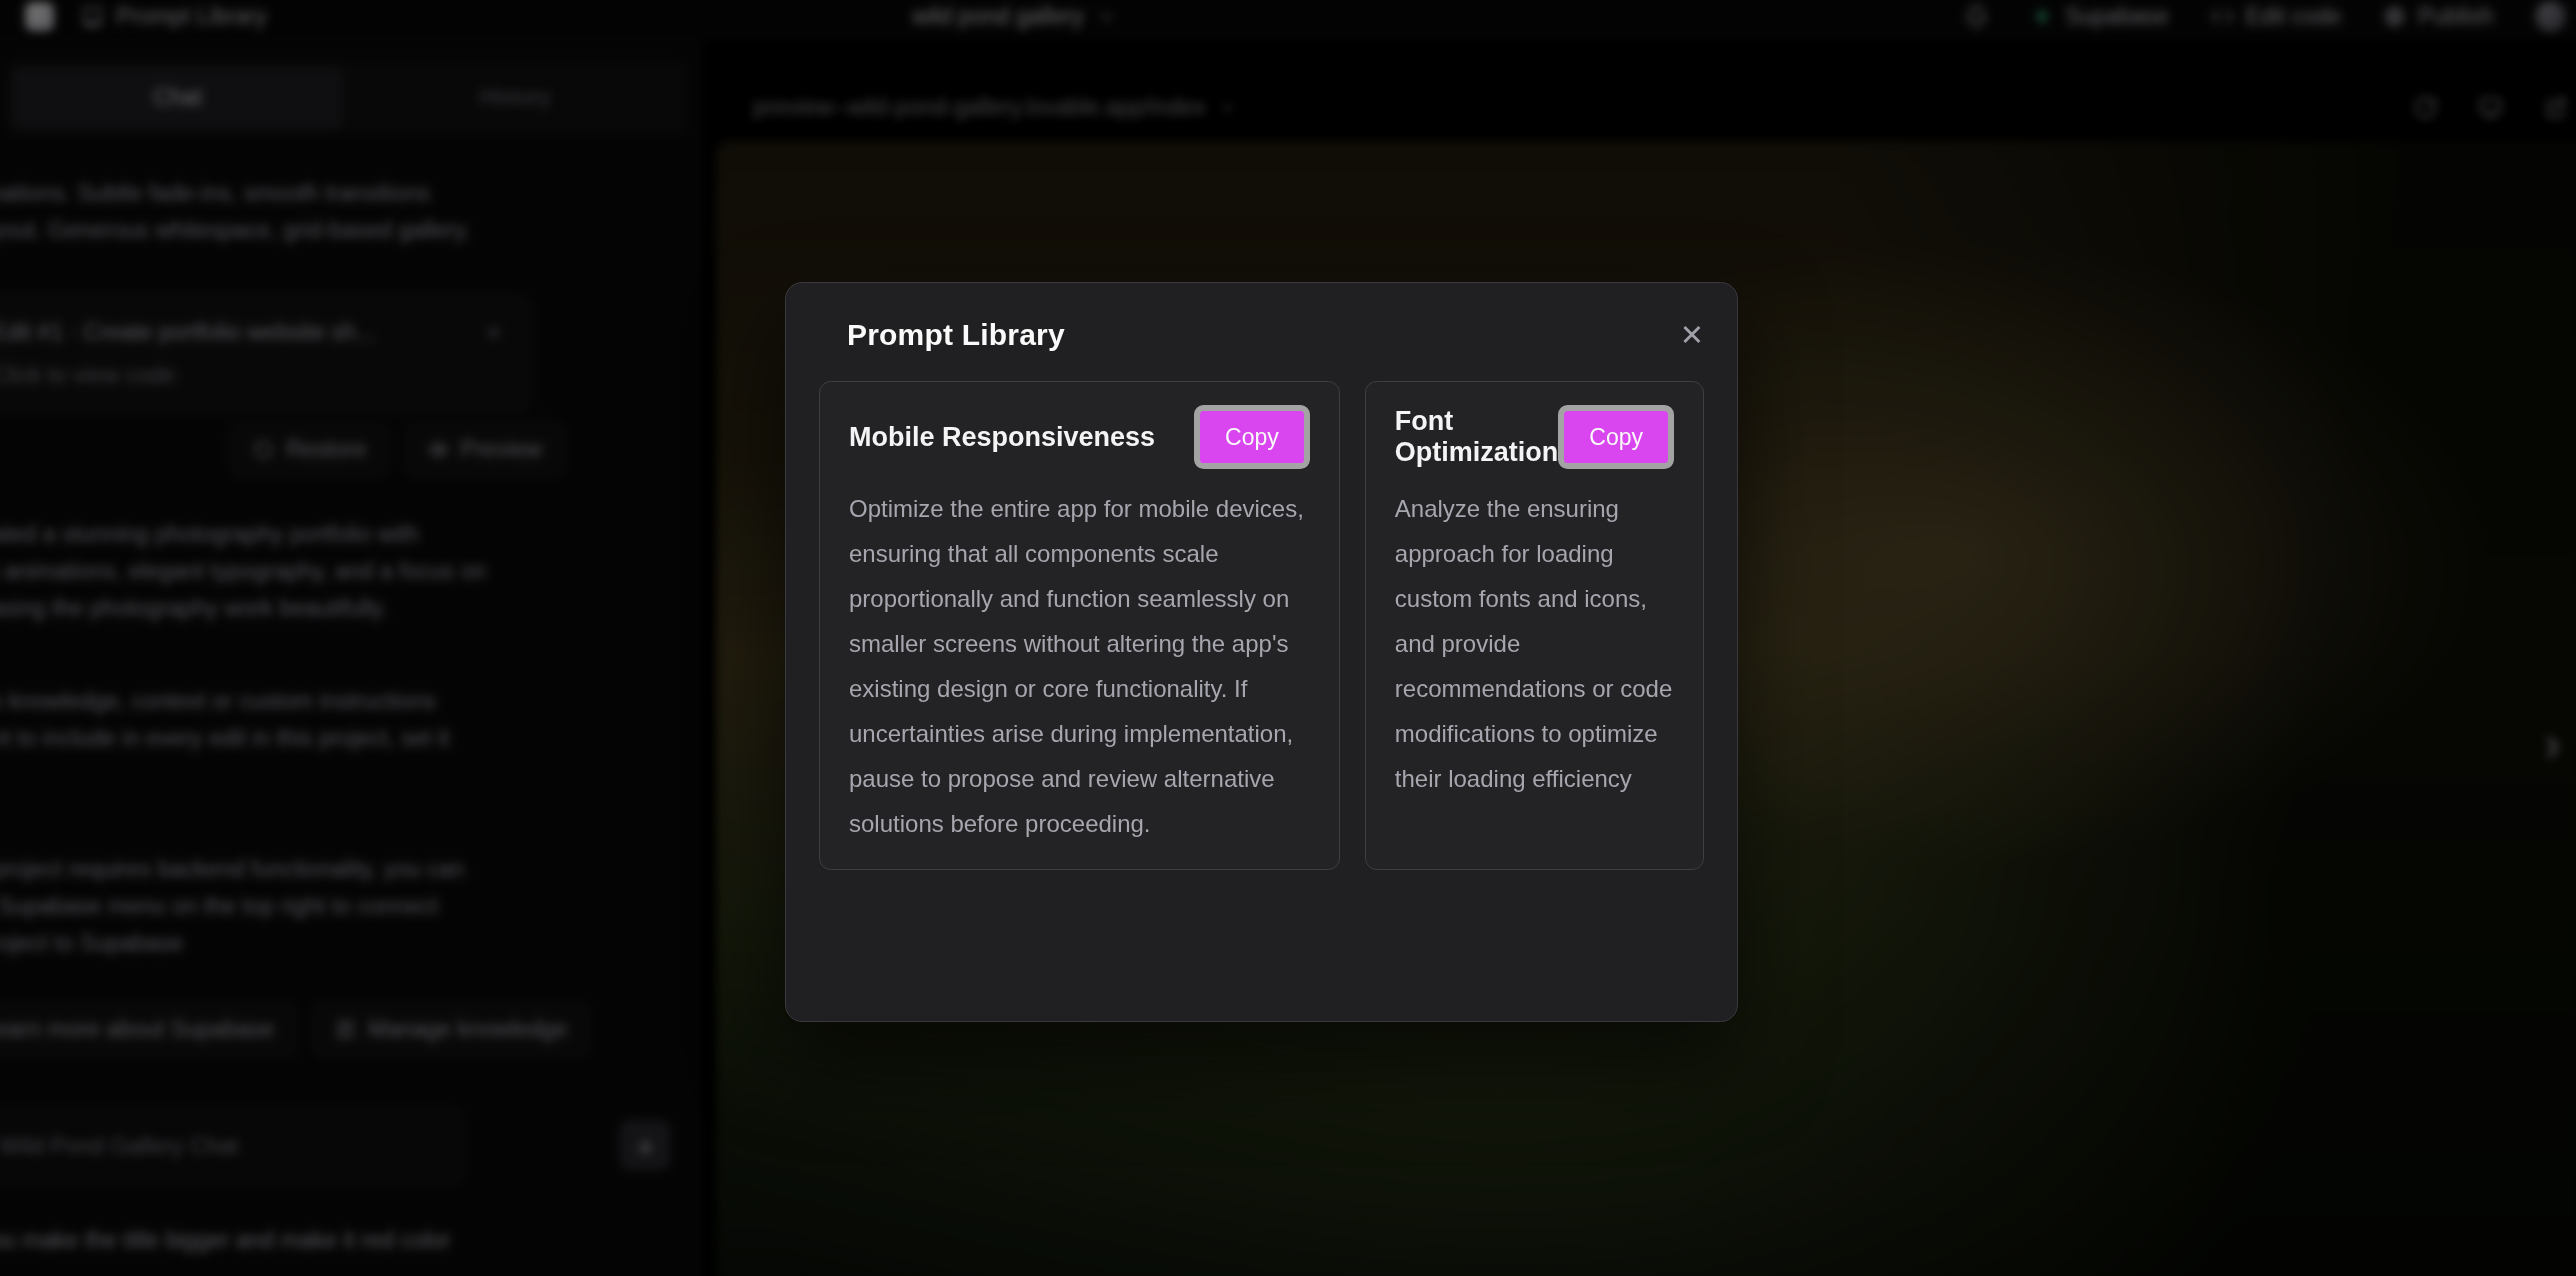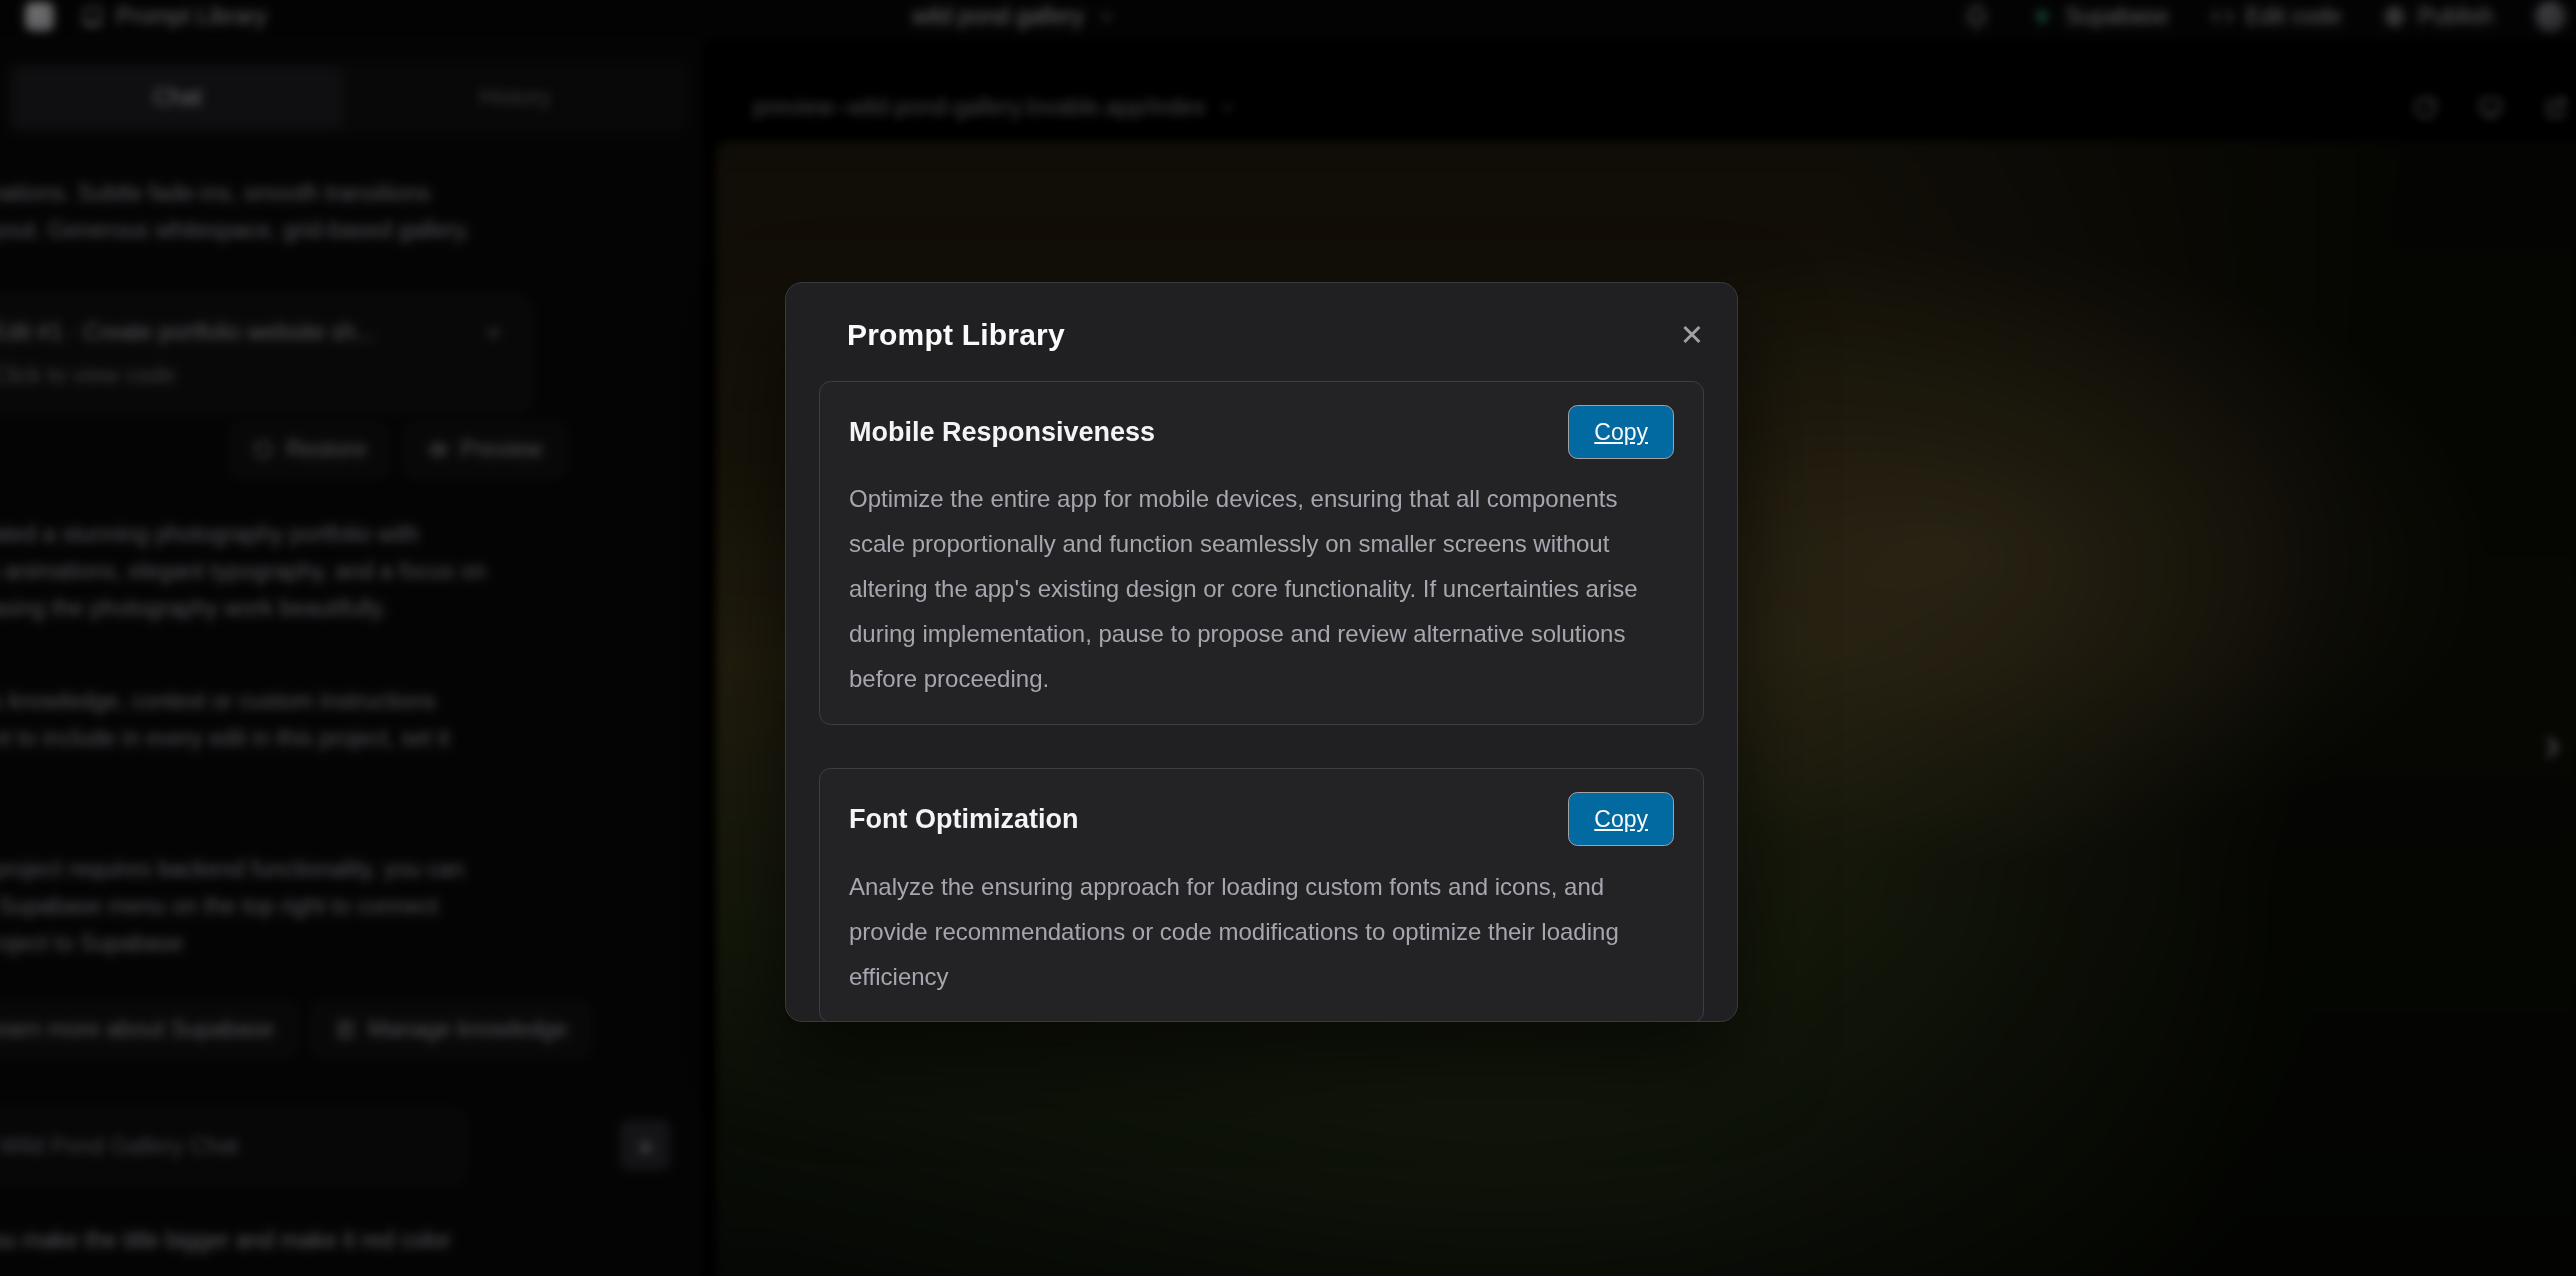--- a/index.html
+++ b/index.html
@@ -66,26 +66,26 @@
   .modal { position:absolute; left:785px; top:282px; width:953px; height:740px; z-index:10;
     background:#202023; border:1px solid #39393f; border-radius:17.3px;
     box-shadow:0 39px 87px rgba(0,0,0,.6); padding:35px 33px 0 33px; overflow:hidden; }
   .modal-head { display:flex; align-items:center; justify-content:space-between;margin-left:28px; }
   .modal-title { color:#fafafa; font-size:30px; font-weight:700; letter-spacing:0.2px; }
   .close-x { color:#a1a1aa; font-size:29px; line-height:29px; cursor:default; }
   .search { margin-top:27px; width:100%; height:67px; background:#1a1a1d; border:1.9px solid #55555e;
     border-radius:9.6px; padding:0 25px; color:#e4e4e7; font-size:26px; outline:none;
     font-family:"Liberation Sans","DejaVu Sans",sans-serif; }
   .search::placeholder { color:#9ca0a8; }
-  .cards { margin-top:29px; display:flex; flex-direction:column; gap:43px; }
+  .cards { margin-top:29px; display:flex; flex-direction:row; gap:25px; }
   .card { background:#232326; border:1px solid #3e3e45; border-radius:11.6px; padding:23px 29px; }
   .card-head { display:flex; align-items:center; justify-content:space-between; }
   .card-title { color:#f4f4f5; font-size:27px; font-weight:700; }
-  .copy-btn { background:#0369a1; border:1px solid #a3a3a3; border-radius:9.6px;
-    padding:12.5px 25px; color:#fafafa; font-size:23px;text-decoration:underline; }
+  .copy-btn { background:#d946ef; border:6px solid #a3a3a3; border-radius:9.6px;
+    padding:12.5px 25px; color:#fafafa; font-size:23px; }
   .card-body { margin-top:17.3px; color:#a6a6ae; font-size:24px; line-height:45px; }
 </style>
 </head>
 <body>
 
 <div class="stage">
 
   <div class="app-root">
 
     <div class="top-bar">

